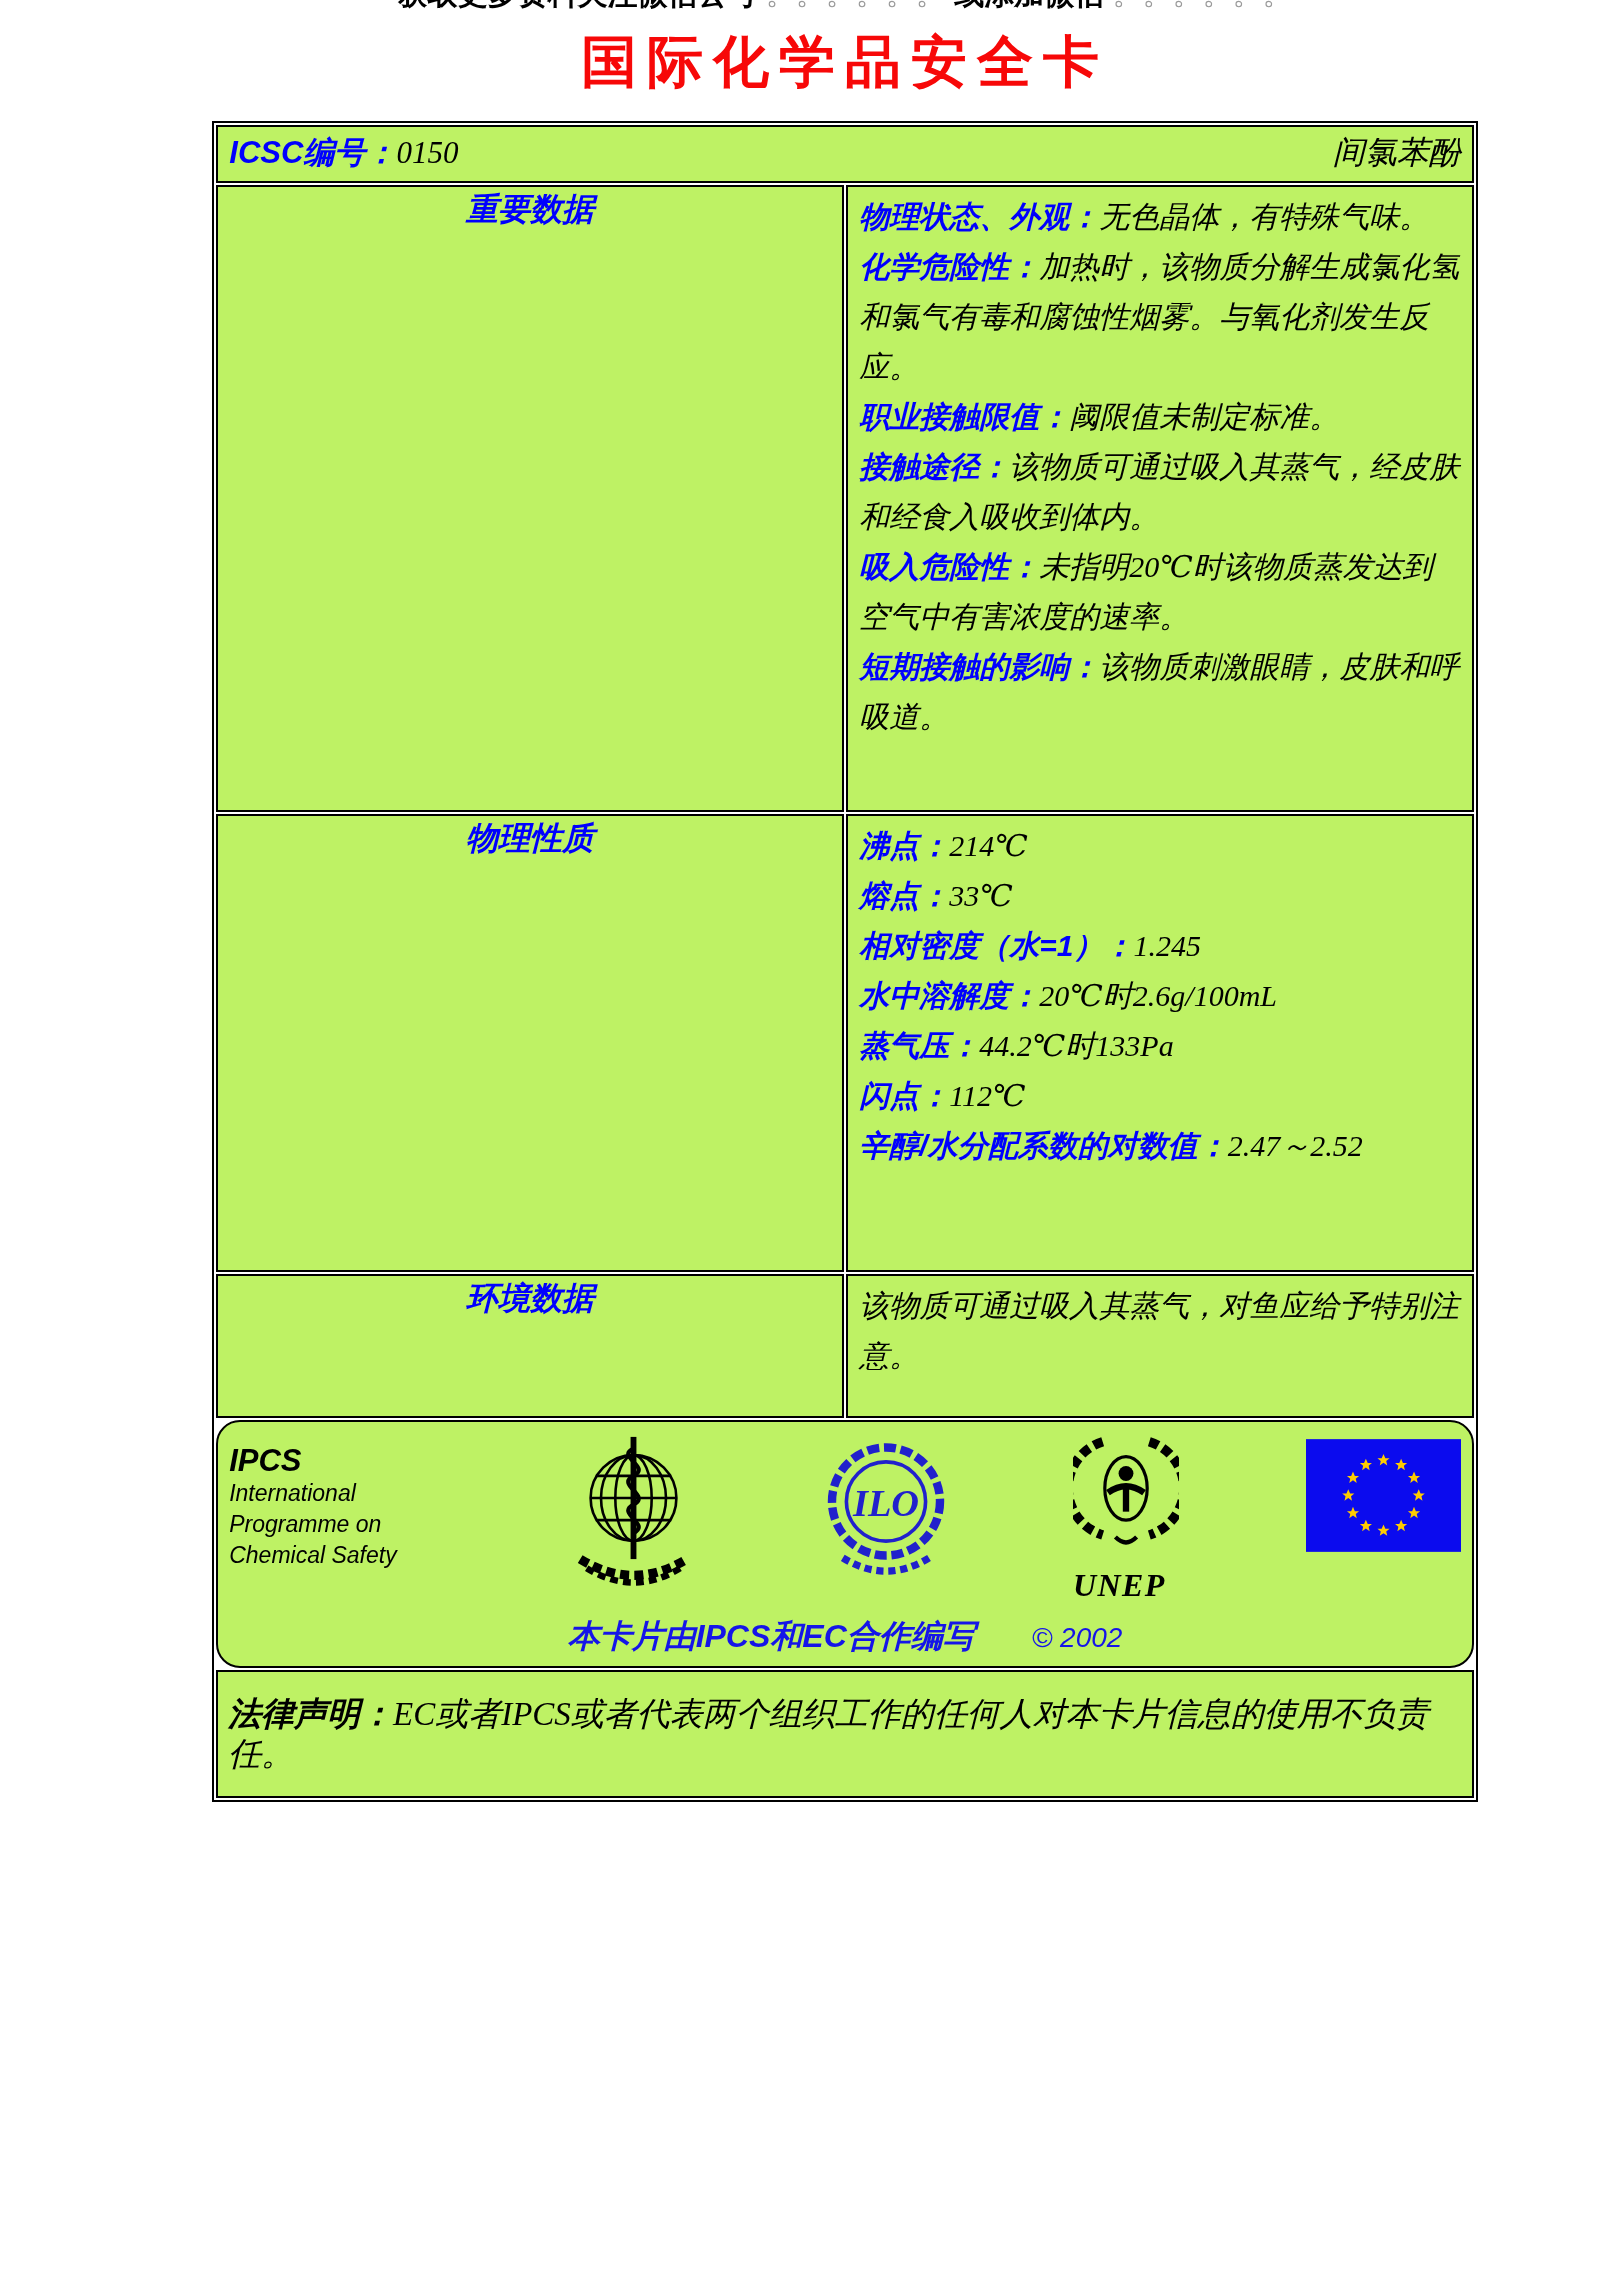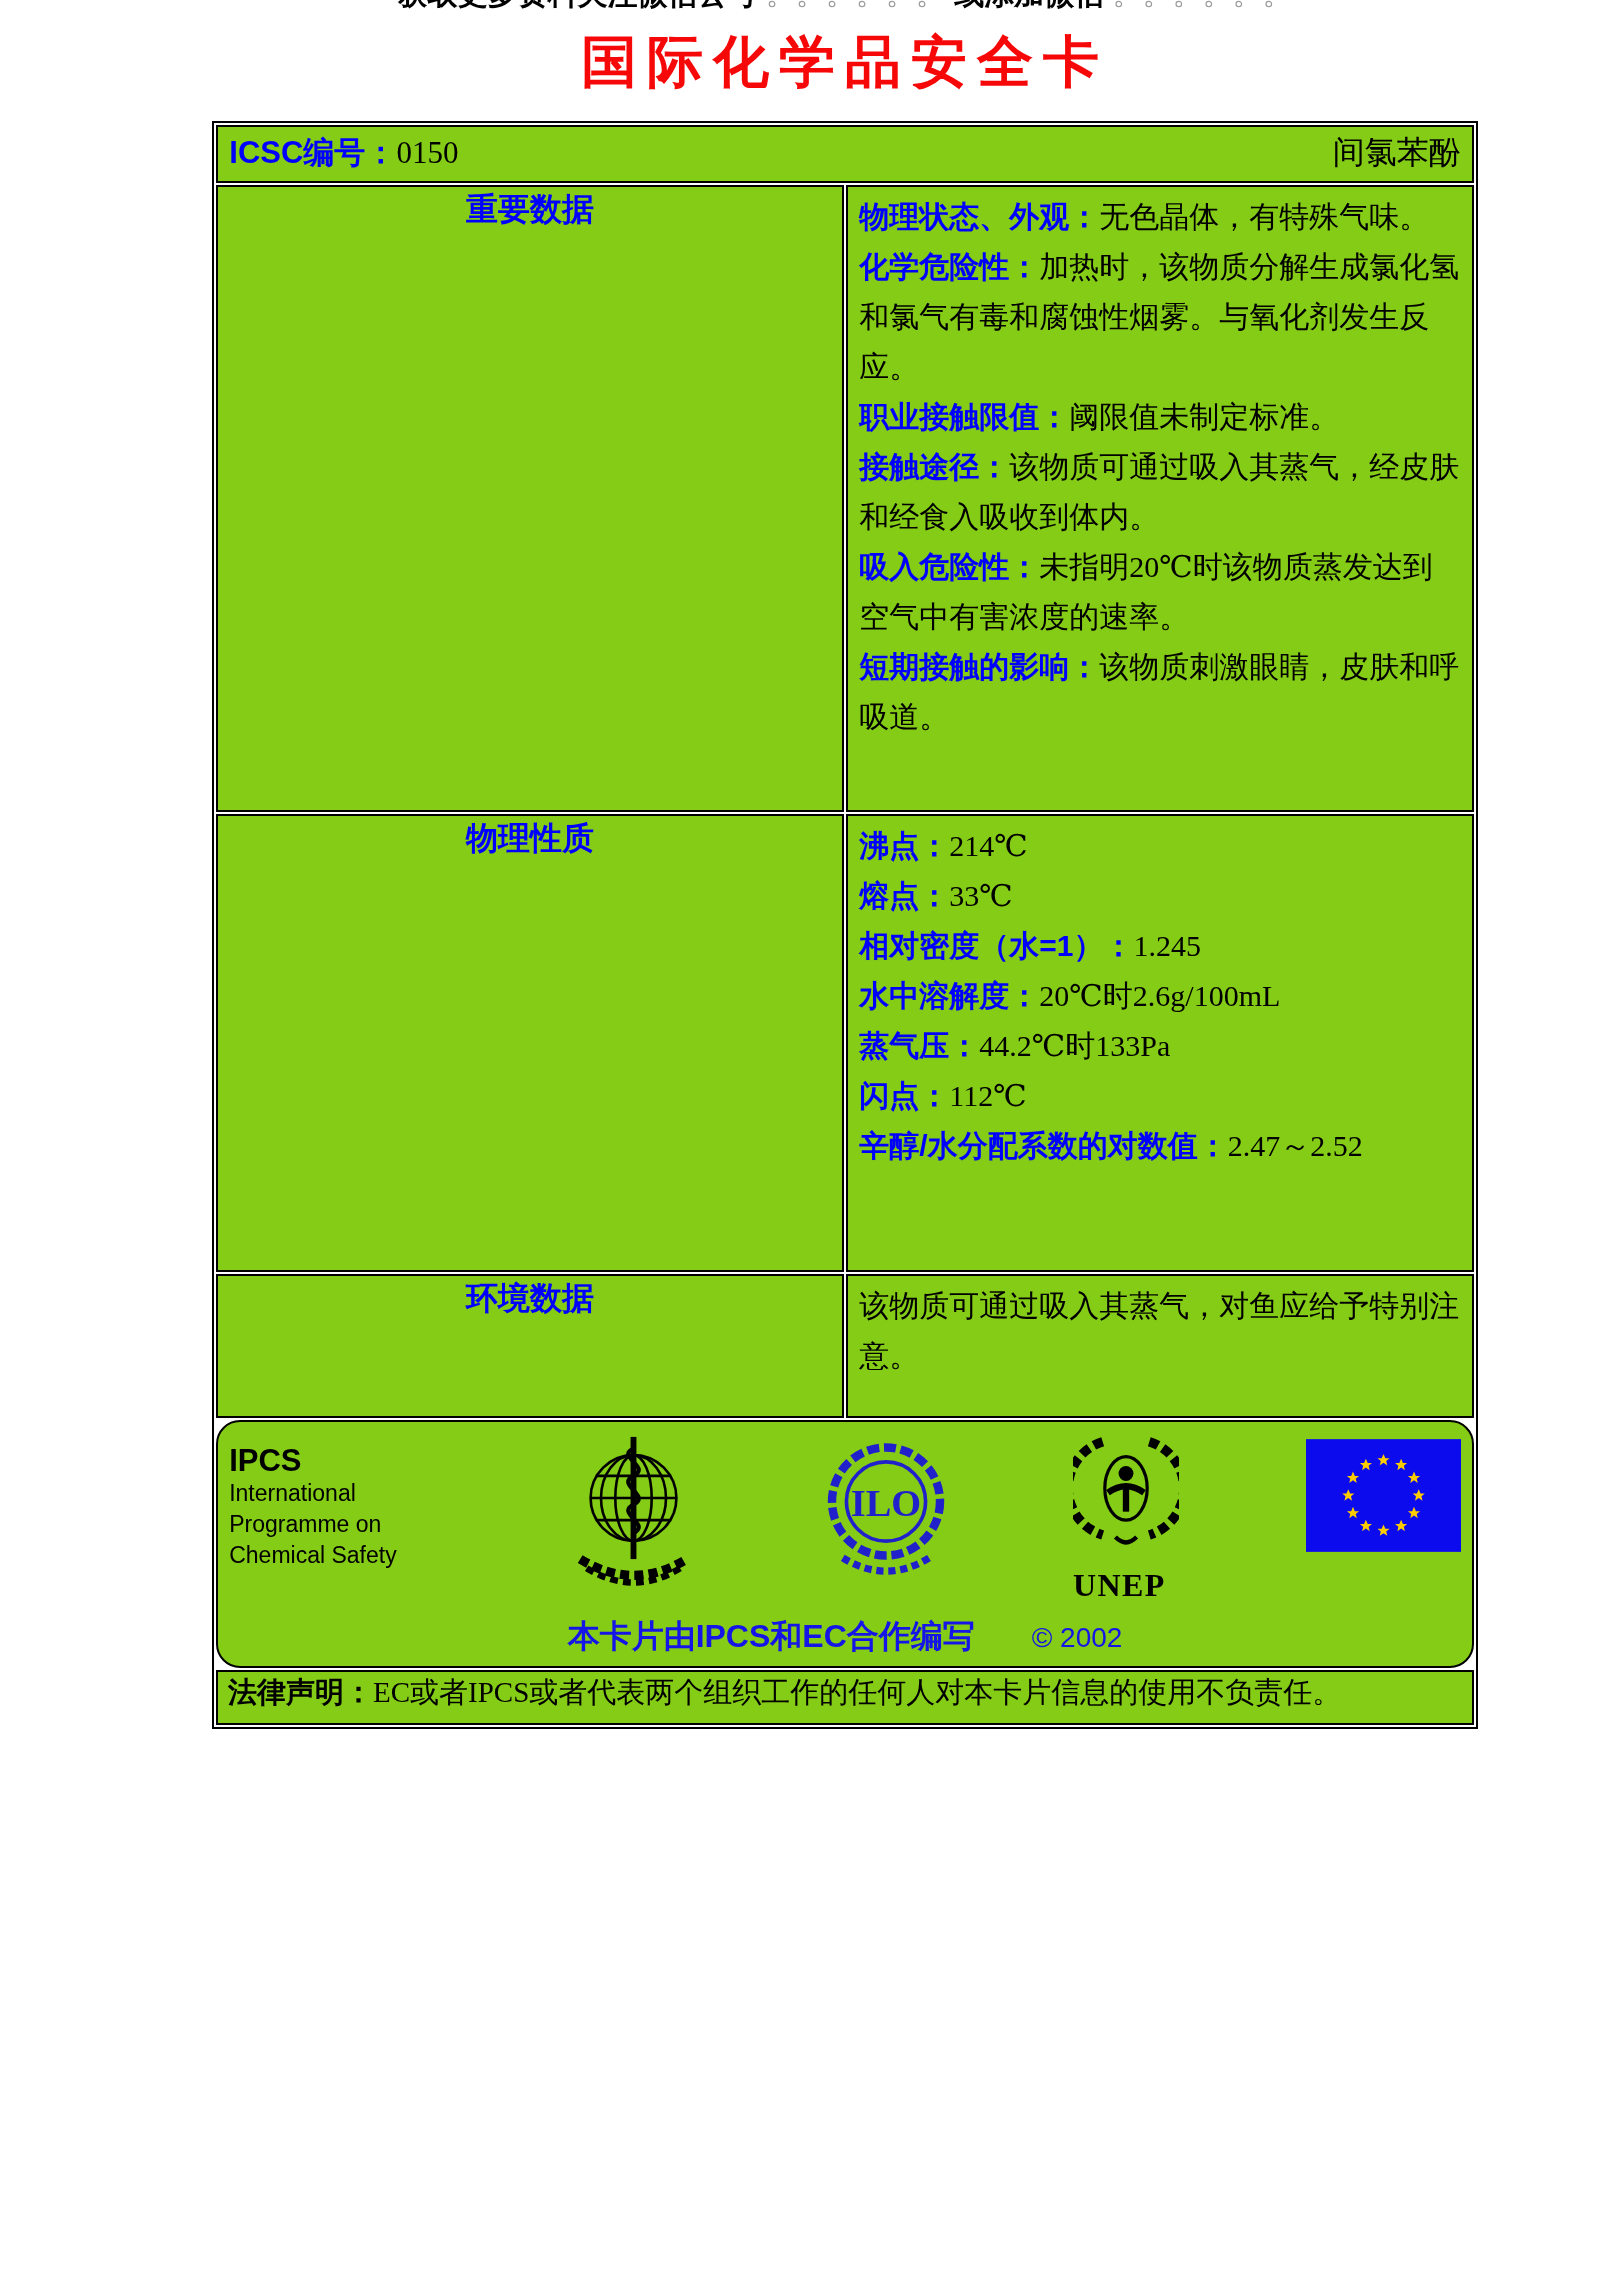--- a/index.html
+++ b/index.html
@@ -24,21 +24,21 @@
     font-size:56px;letter-spacing:10px;line-height:61px;
     font-family:"Liberation Serif","DejaVu Serif",serif;
   }
 
   
   table.card{
     margin-top:28px;width:1266px;table-layout:fixed;
     border-collapse:separate;border-spacing:2.8px;
     border:2.8px solid #000;background:#fff;
   }
-  table.card td{border:2.1px solid #000;background:#84cc16;vertical-align:top;}
+  table.card td{border:2.1px solid #000;background:#bef264;vertical-align:top;font-style:italic;}
 
   td.lab{
     width:173px;vertical-align:middle;text-align:center;
     color:#0000fe;font-weight:bold;font-size:32px;
     font-family:"Liberation Sans","DejaVu Sans",sans-serif;
   }
   td.con{padding:5.6px 11.3px;font-size:30px;line-height:50px;}
   .k{
     color:#0000fe;font-weight:bold;
     font-family:"Liberation Sans","DejaVu Sans",sans-serif;
@@ -67,21 +67,21 @@
   }
   .eu-flag-wrap{padding-top:5.6px;}
   .credit-line{
     text-align:center;margin-top:15.5px;color:#1515e8;
     font-family:"Liberation Sans","DejaVu Sans",sans-serif;
     font-weight:bold;font-size:32px;line-height:37px;
   }
   .credit-year{font-weight:normal;font-size:28px;margin-left:48px;}
 
   
-  td.legal-cell{padding:0 10px;font-size:29px;line-height:40px;vertical-align:middle;}
+  td.legal-cell{padding:22px 10px;font-size:33px;line-height:40px;vertical-align:middle;}
   .legal-label{
     font-weight:bold;color:#000;
     font-family:"Liberation Sans","DejaVu Sans",sans-serif;
   }
 </style>
 </head>
 <body>
 
 <div class="frame">
   <div class="watermark-clip">

